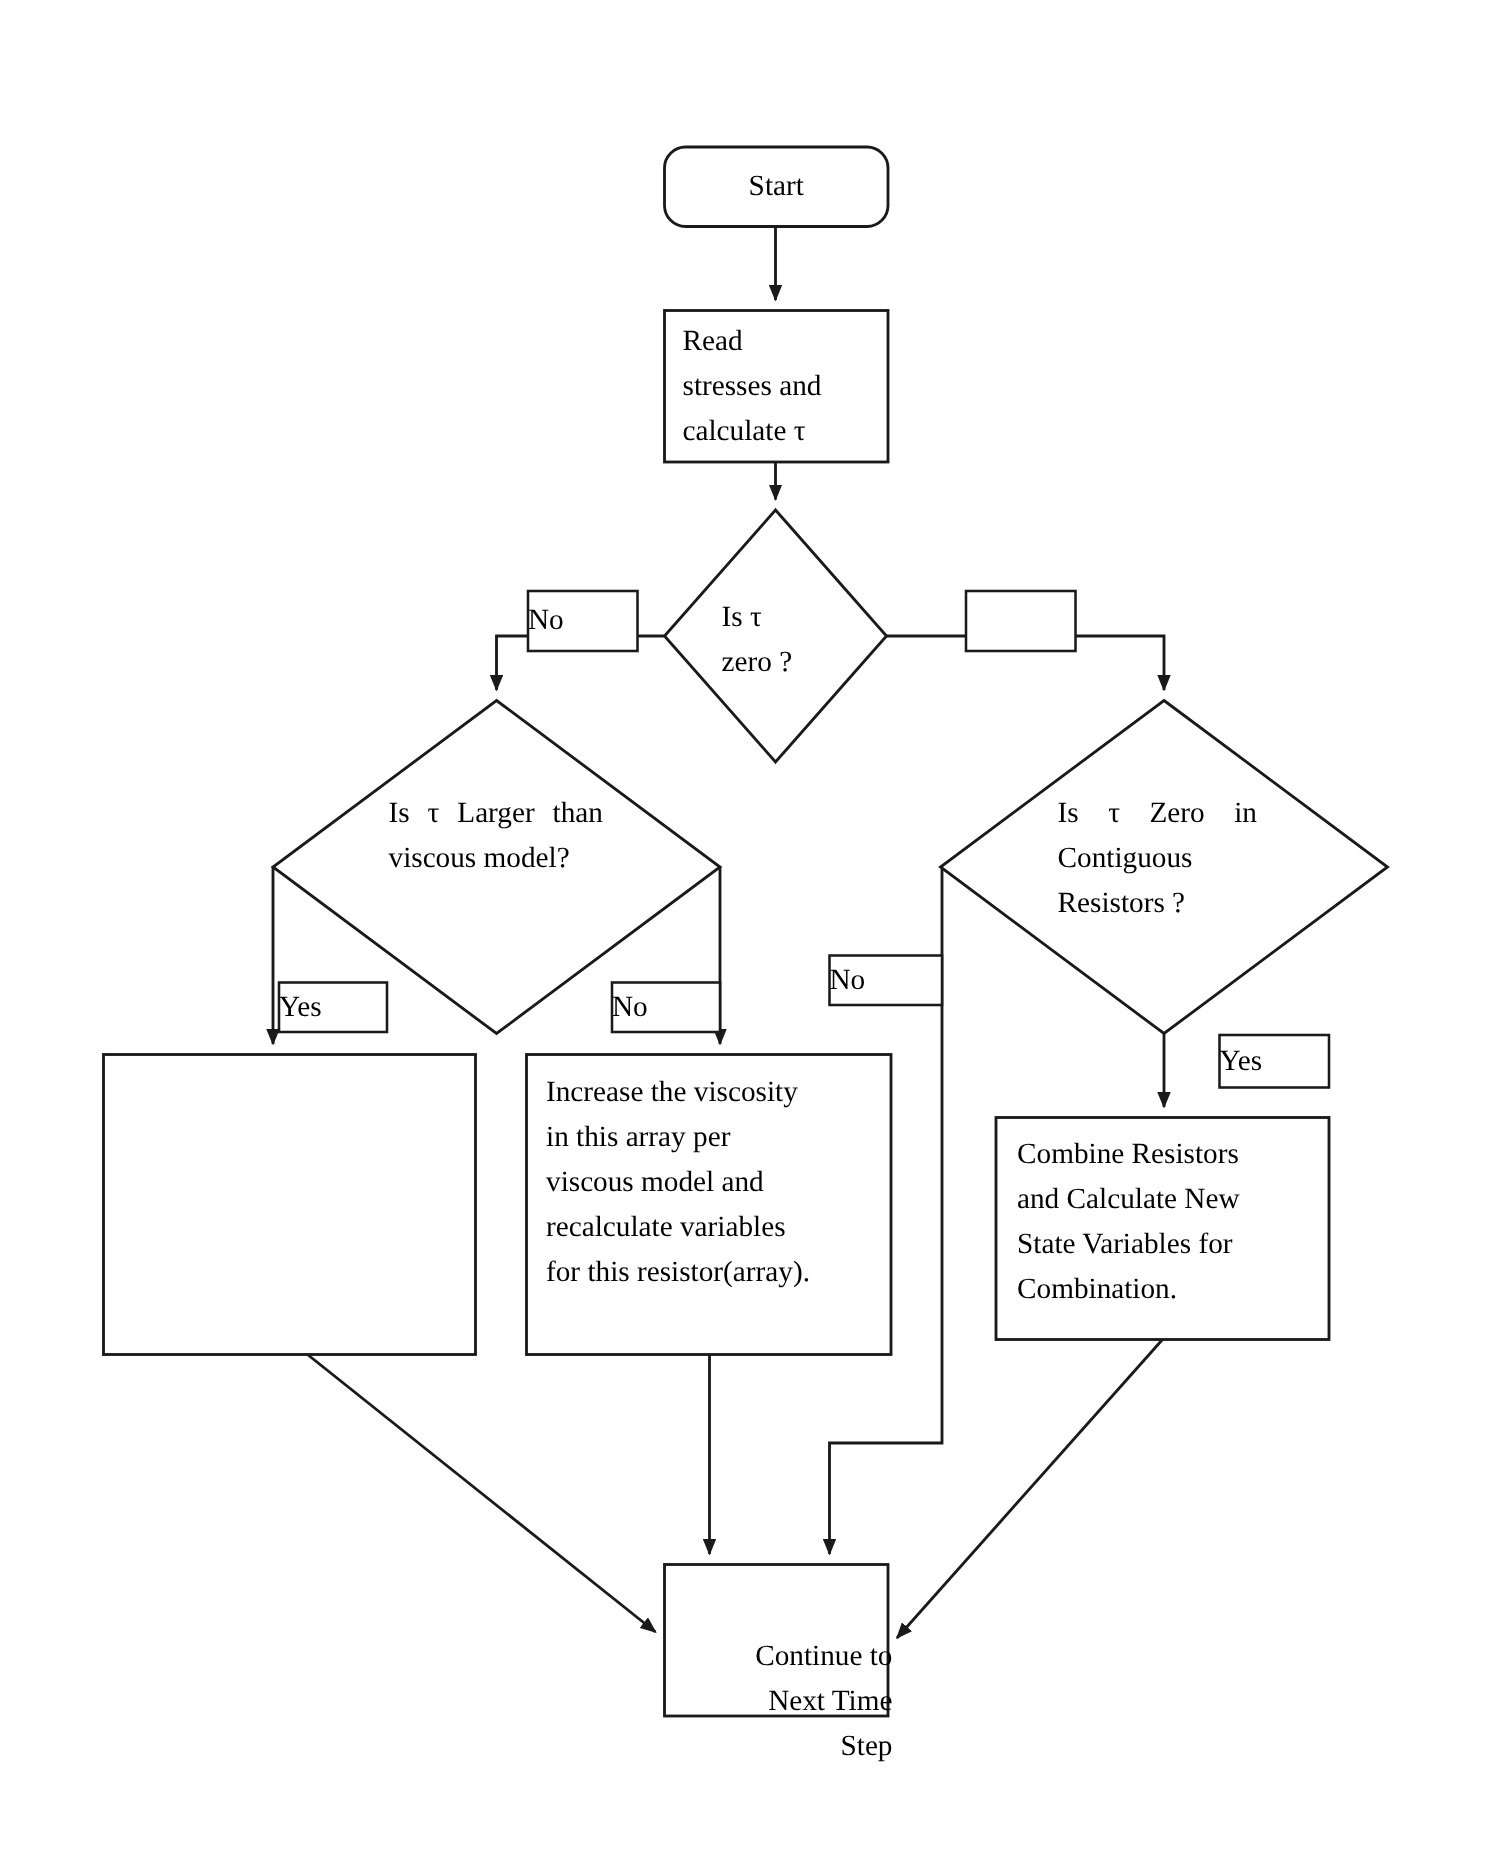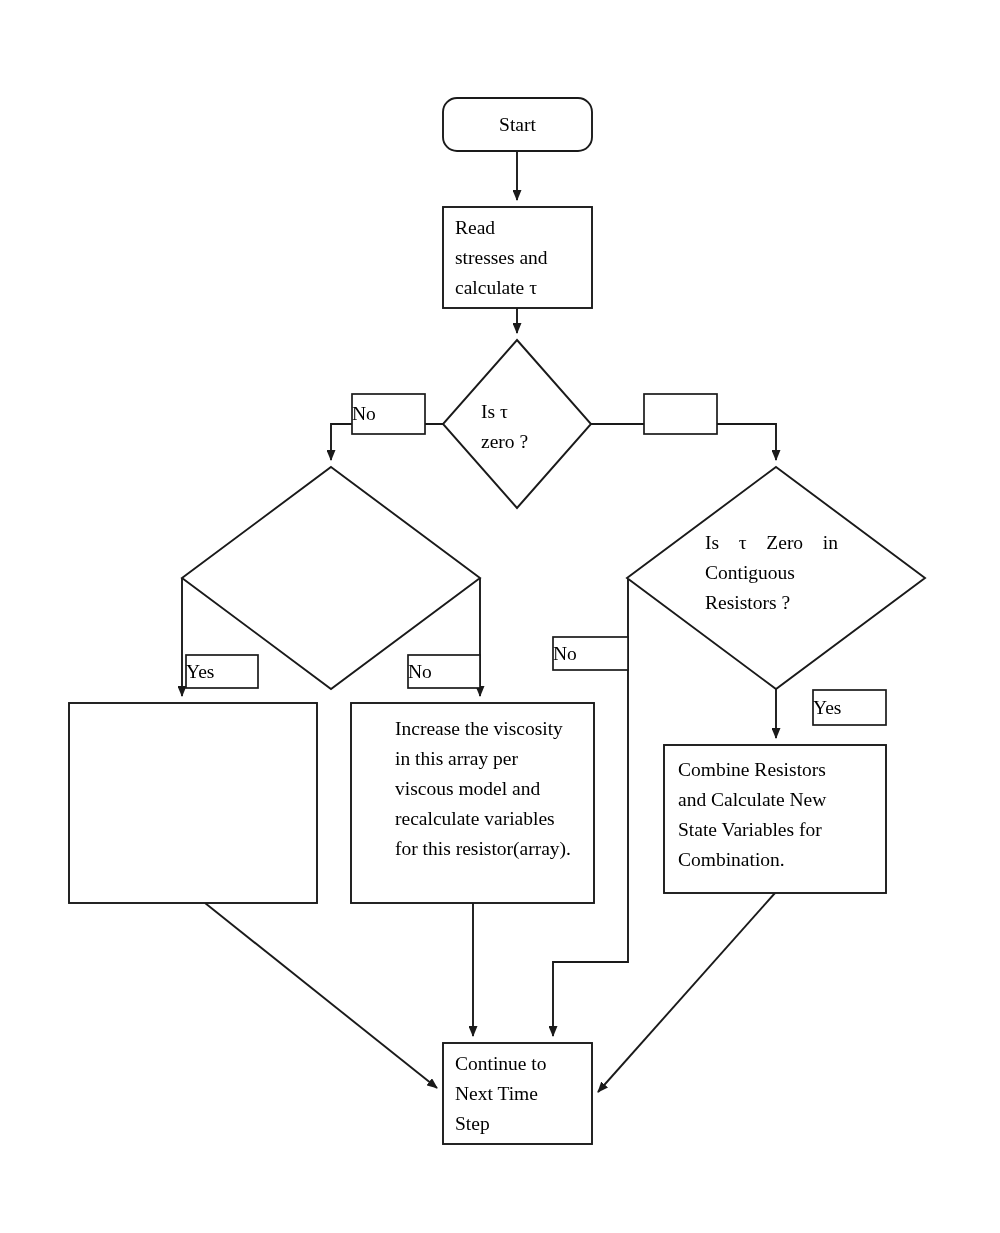--- a/index.html
+++ b/index.html
@@ -117,36 +117,37 @@
 
   <div class="node-text center" style="left:443px; top:110px; width:149px;">Start</div>
 
   <div class="node-text" style="left:481px; top:397px; width:90px;">Is τ
 zero ?</div>
 
   <div class="node-text" style="left:455px; top:213px; width:135px;">Read
 stresses and
 calculate τ</div>
 
+  <div class="node-text justify" style="left:259px; top:528px; width:143px;">Is τ Larger than viscous model?</div>
 
   <div class="node-text justify" style="left:705px; top:528px; width:133px;">Is τ Zero in Contiguous Resistors ?</div>
 
 
-  <div class="node-text" style="left:364px; top:714px; width:232px;margin-left:31px;">Increase the viscosity
+  <div class="node-text" style="left:364px; top:714px; width:232px;">Increase the viscosity
 in this array per
 viscous model and
 recalculate variables
 for this resistor(array).</div>
 
   <div class="node-text" style="left:678px; top:755px; width:210px;">Combine Resistors
 and Calculate New
 State Variables for
 Combination.</div>
 
-  <div class="node-text" style="left:455px; top:1049px; width:140px;">Continue to
+  <div class="node-text" style="left:455px; top:1090px; width:140px;text-align:right;">Continue to
 Next Time
 Step</div>
 
   <div class="label-text" style="left:352px; top:404px; width:73px;">No</div>
 
   <div class="label-text" style="left:644px; top:404px; width:73px;"></div>
 
   <div class="label-text" style="left:186px; top:662px; width:72px;">Yes</div>
 
   <div class="label-text" style="left:408px; top:662px; width:72px;">No</div>

